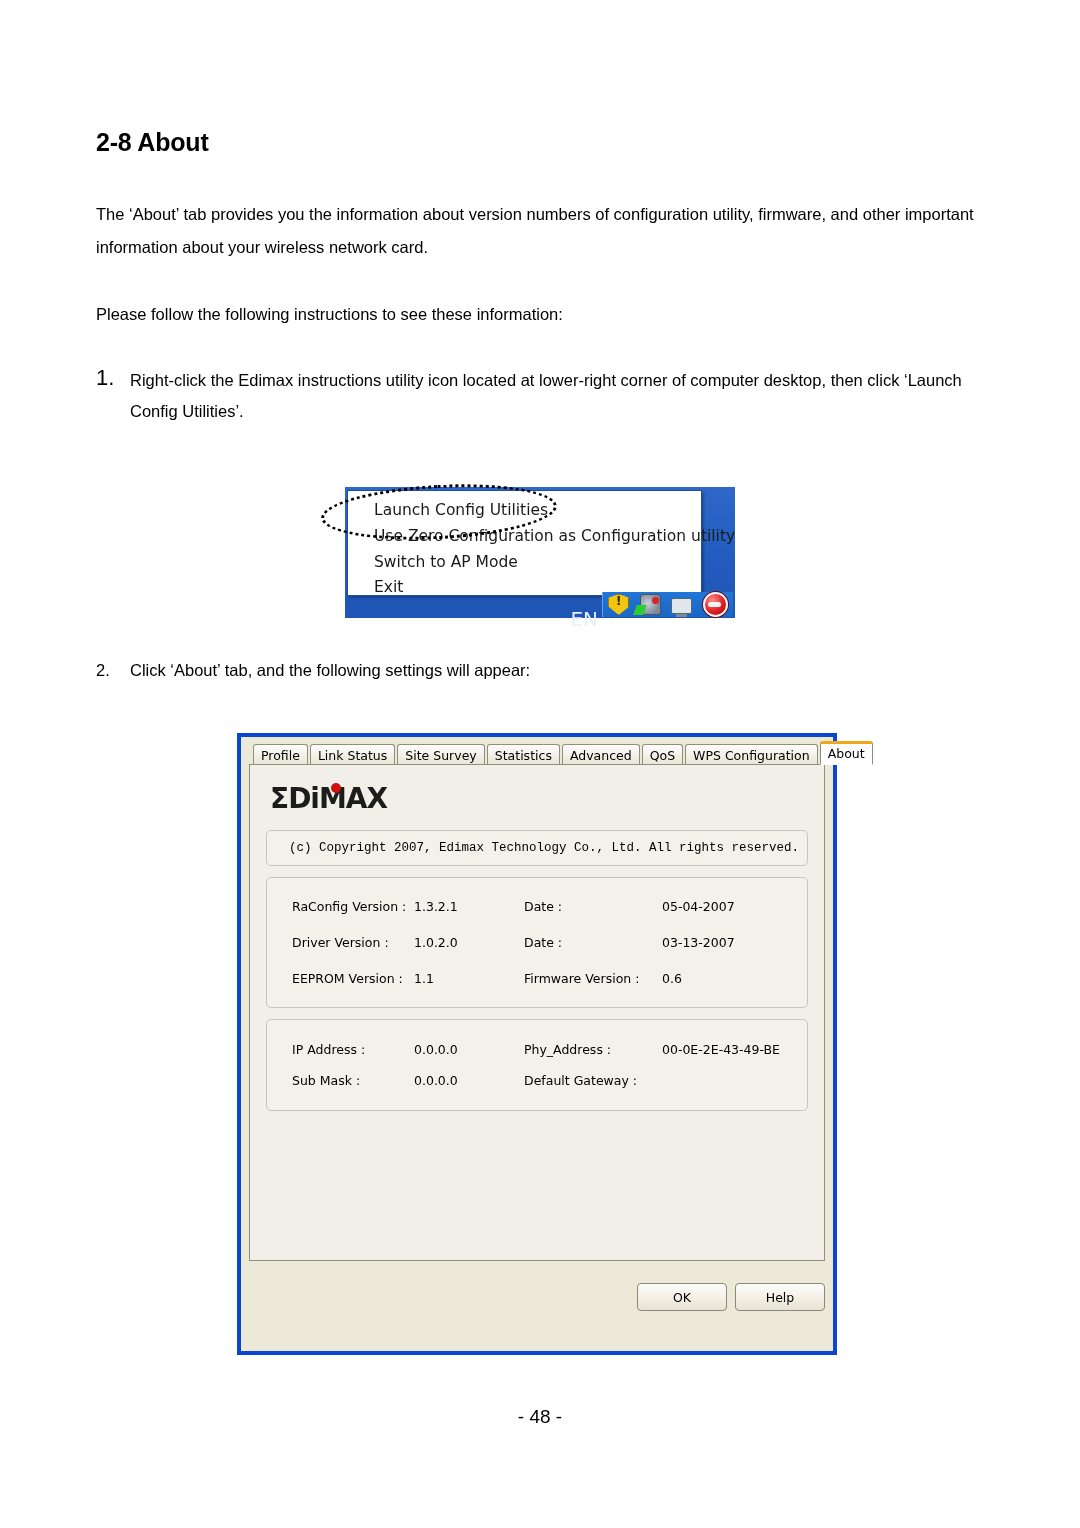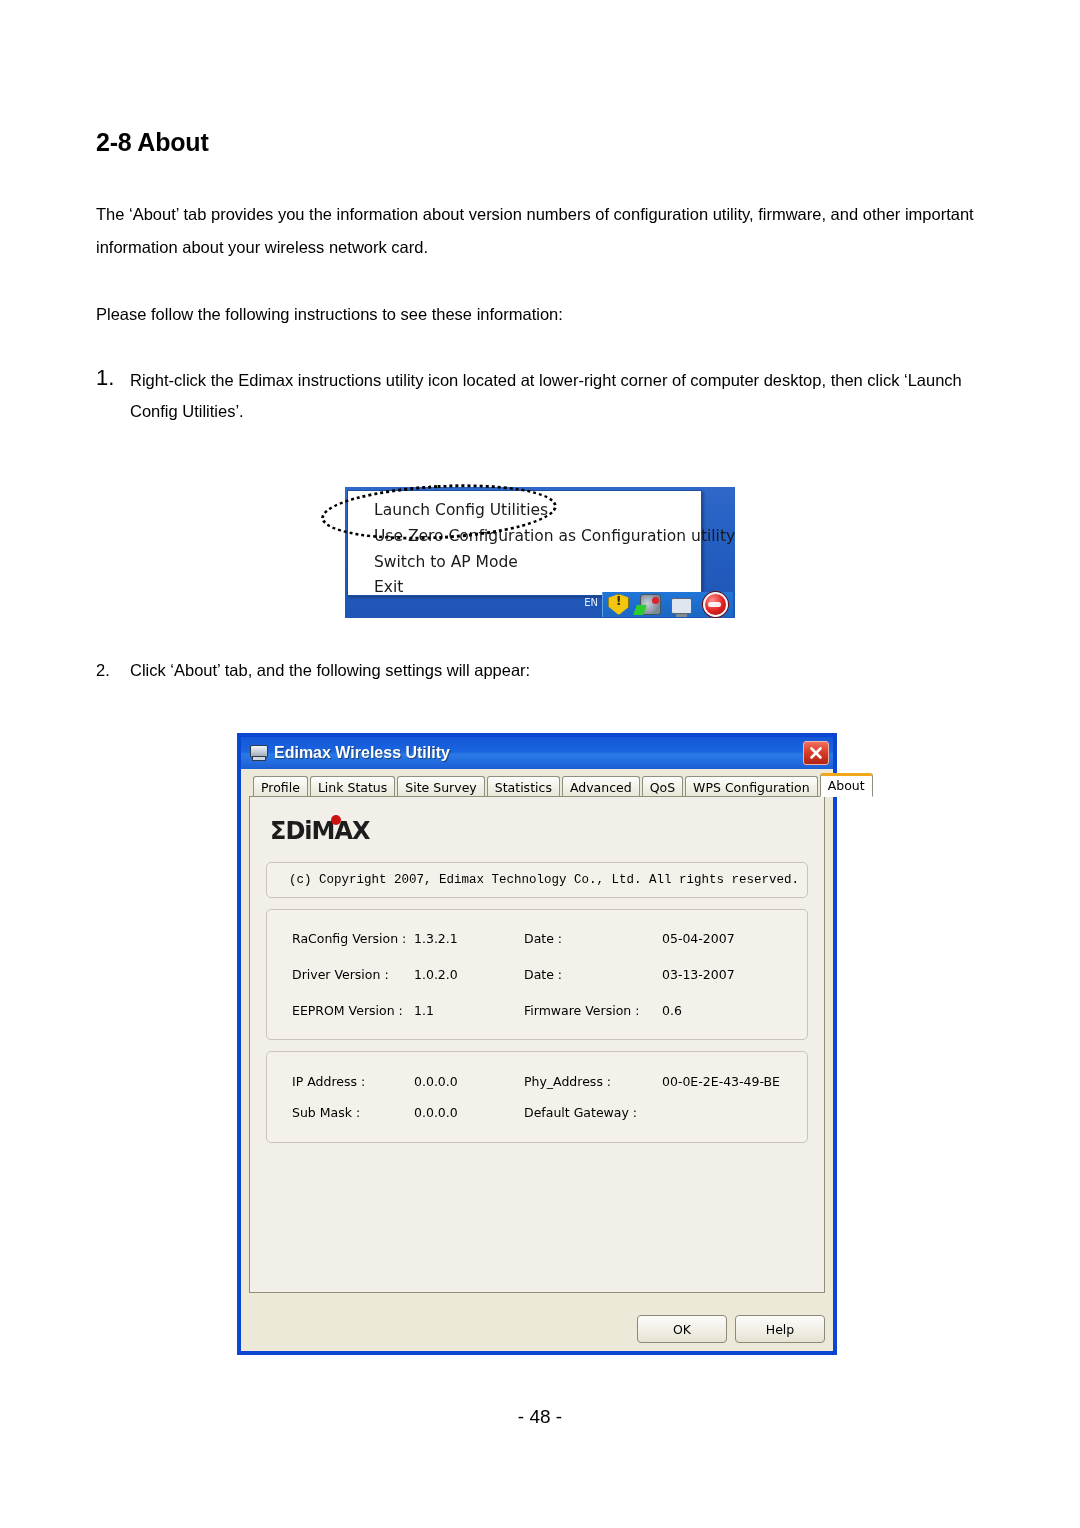--- a/index.html
+++ b/index.html
@@ -119,22 +119,22 @@
     height: 48px;
     border: 3px dotted #000000;
     border-radius: 50%;
     transform: rotate(-3deg);
     pointer-events: none;
   }
 
   .tray-lang {
     position: absolute;
     right: 137px;
-    top: 110px;
-    font-size: 10px;
+    top: 120px;
+    font-size: 20px;
     color: #e7eefc;
     font-family: "DejaVu Sans", sans-serif;
     text-align: center;
   }
   .tray-icons {
     position: absolute;
     right: 2px;
     top: 105px;
     width: 130px;
     height: 25px;
@@ -323,21 +323,21 @@
     padding-left: 4px;
   }
   .logo {
     width: 142px;
     height: 34px;
     position: relative;
     flex: 0 0 auto;
   }
   .logo-text {
     font-family: "DejaVu Sans", sans-serif;
-    font-size: 24px;
+    font-size: 28px;
     font-weight: bold;
     letter-spacing: -1px;
     color: #1c1c1c;
     line-height: 34px;
     position: absolute;
     left: 0; top: 0;
   }
   .logo-dot {
     position: absolute;
     left: 61px;
@@ -448,32 +448,20 @@
     </div>
   </div>
 
   <div class="step step-2">
     <span class="step-num">2.</span>
     <span class="step-body">Click ‘About’ tab, and the following settings will appear:</span>
   </div>
 
   <div class="dialog">
 
-    <div class="dlg-titlebar">
-      <span class="dlg-title-icon">
-        <span class="scr"></span>
-          <span class="base"></span>
-      </span>
-      <span class="dlg-title-text">Edimax Wireless Utility</span>
-      <span class="dlg-close">
-        <svg width="16" height="16" viewBox="0 0 16 16" aria-hidden="true">
-          <path d="M3.5 3.5 L12.5 12.5 M12.5 3.5 L3.5 12.5" stroke="#ffffff" stroke-width="2.6" stroke-linecap="round"></path>
-        </svg>
-      </span>
-    </div>
 
     <div class="dlg-body">
 
       <div class="tabstrip">
         <div class="tab">Profile</div>
         <div class="tab">Link Status</div>
         <div class="tab">Site Survey</div>
         <div class="tab">Statistics</div>
         <div class="tab">Advanced</div>
         <div class="tab">QoS</div>

